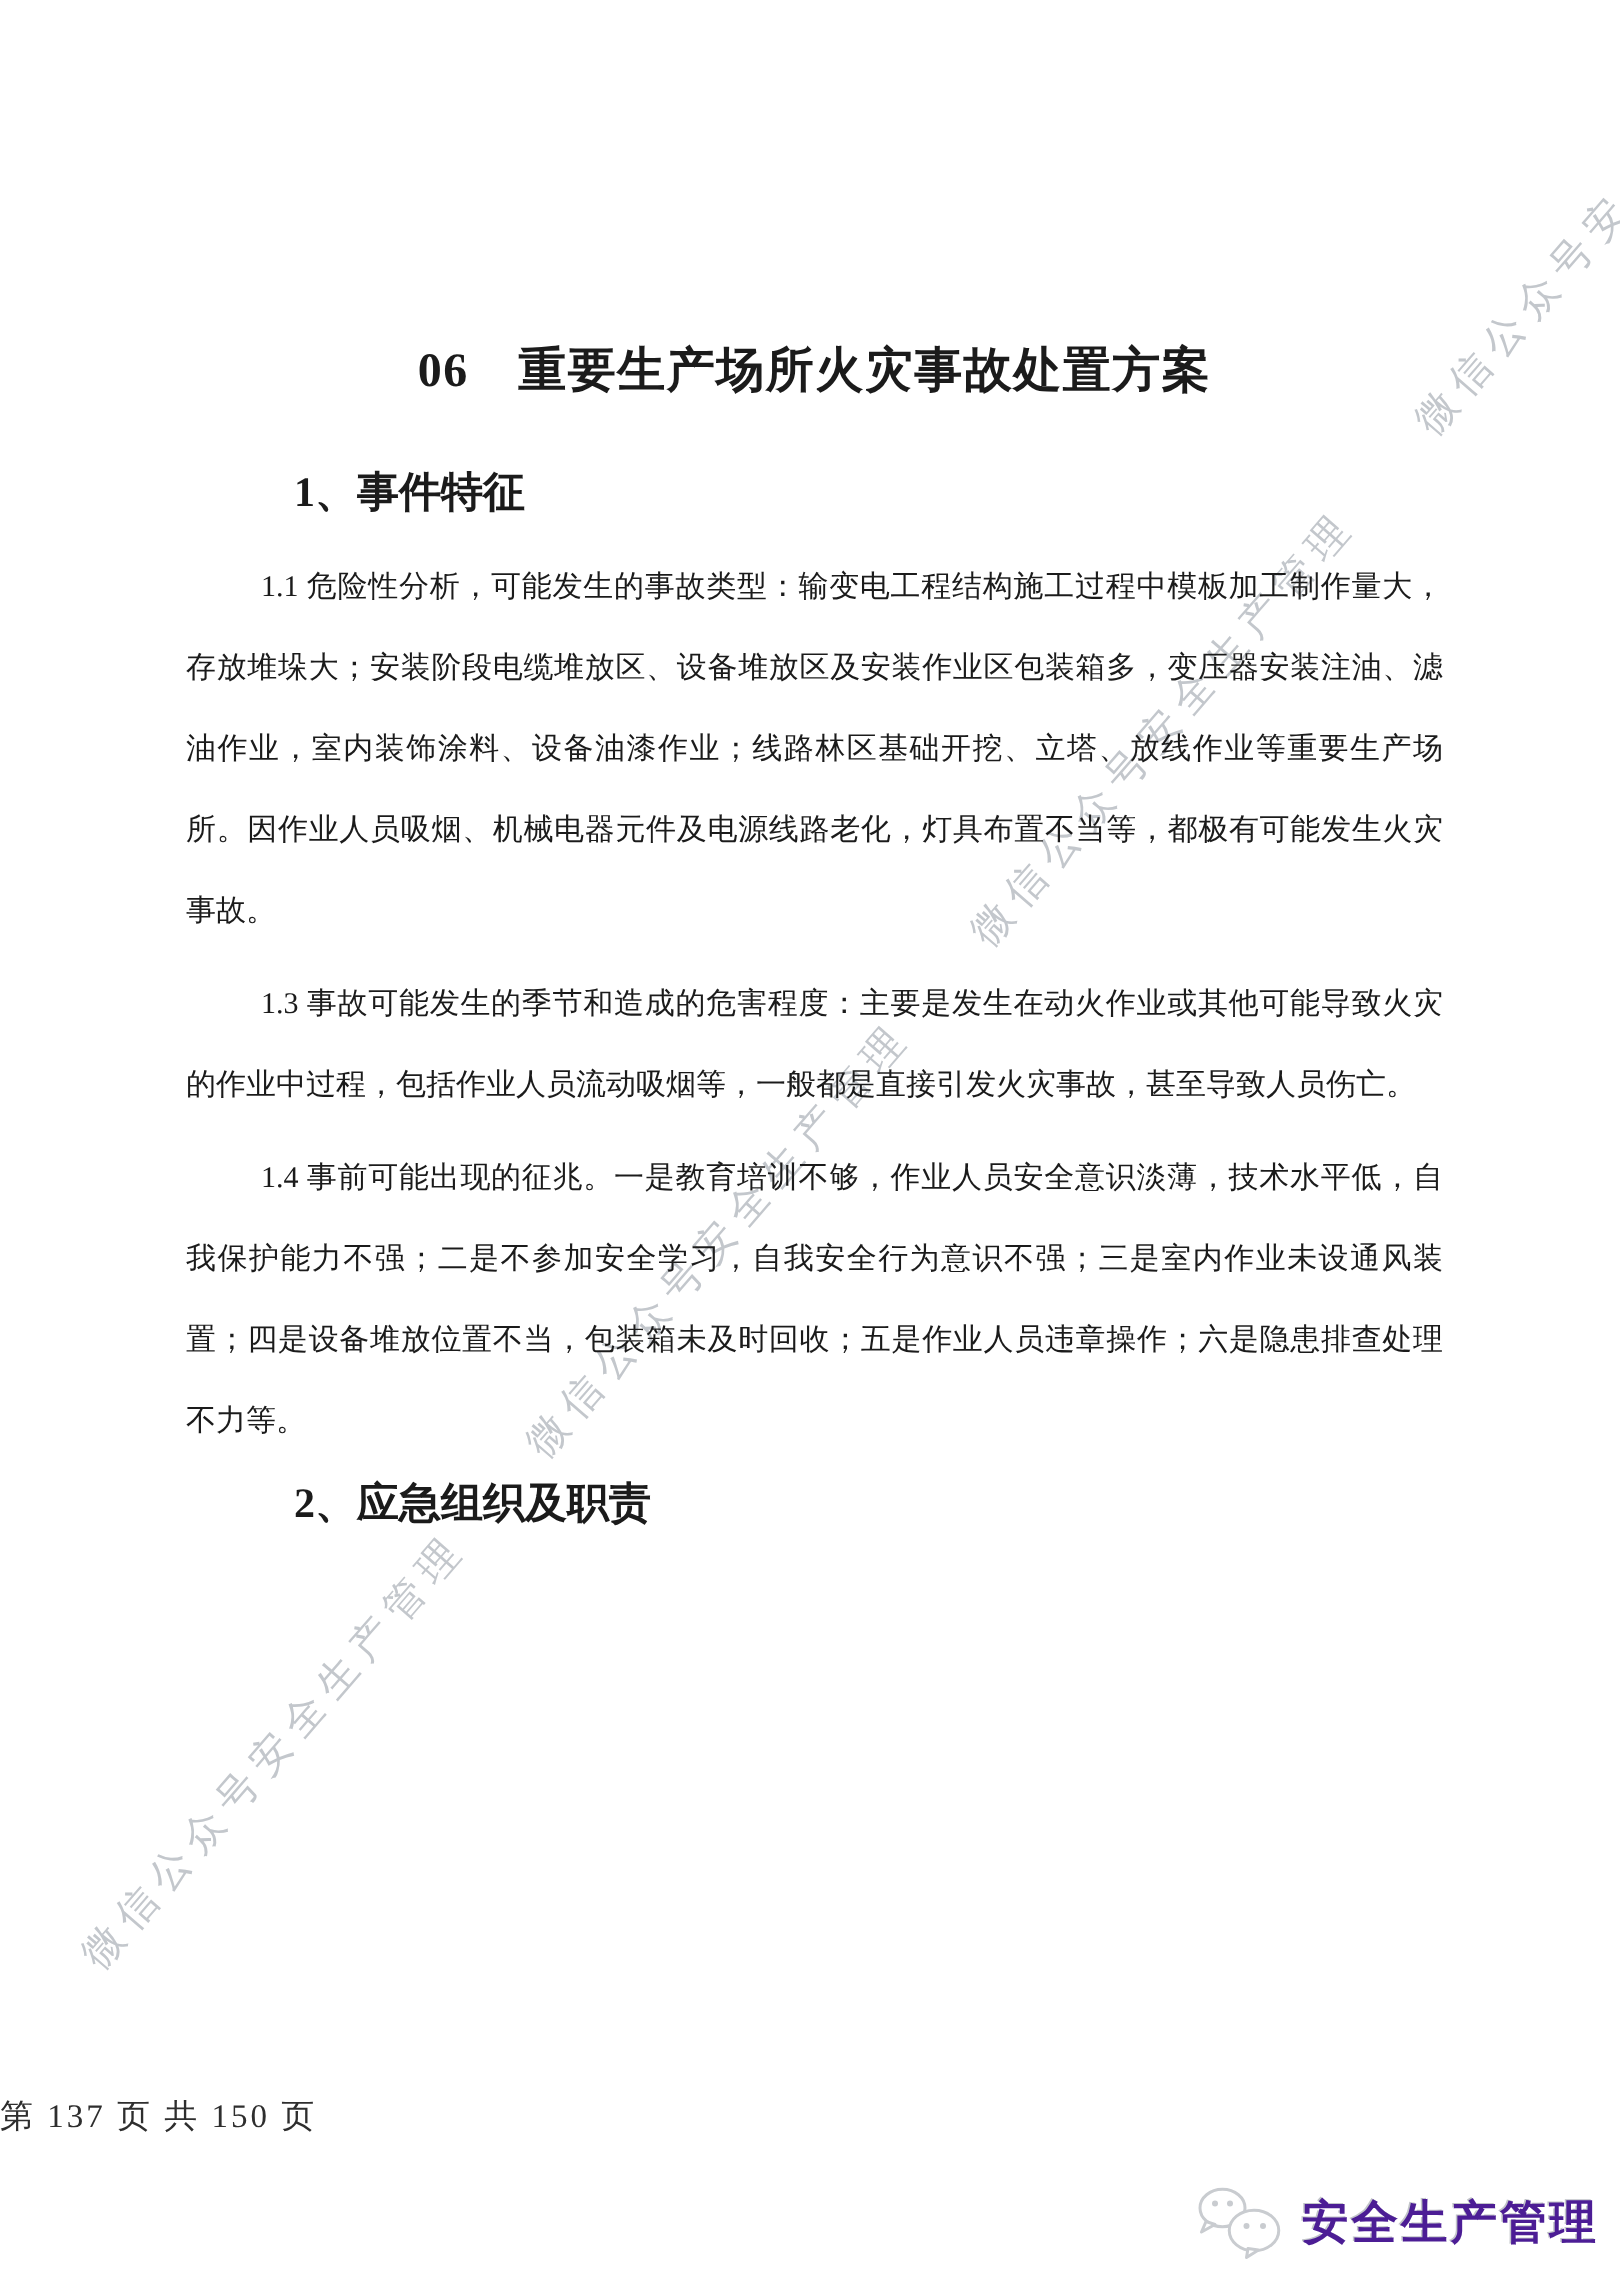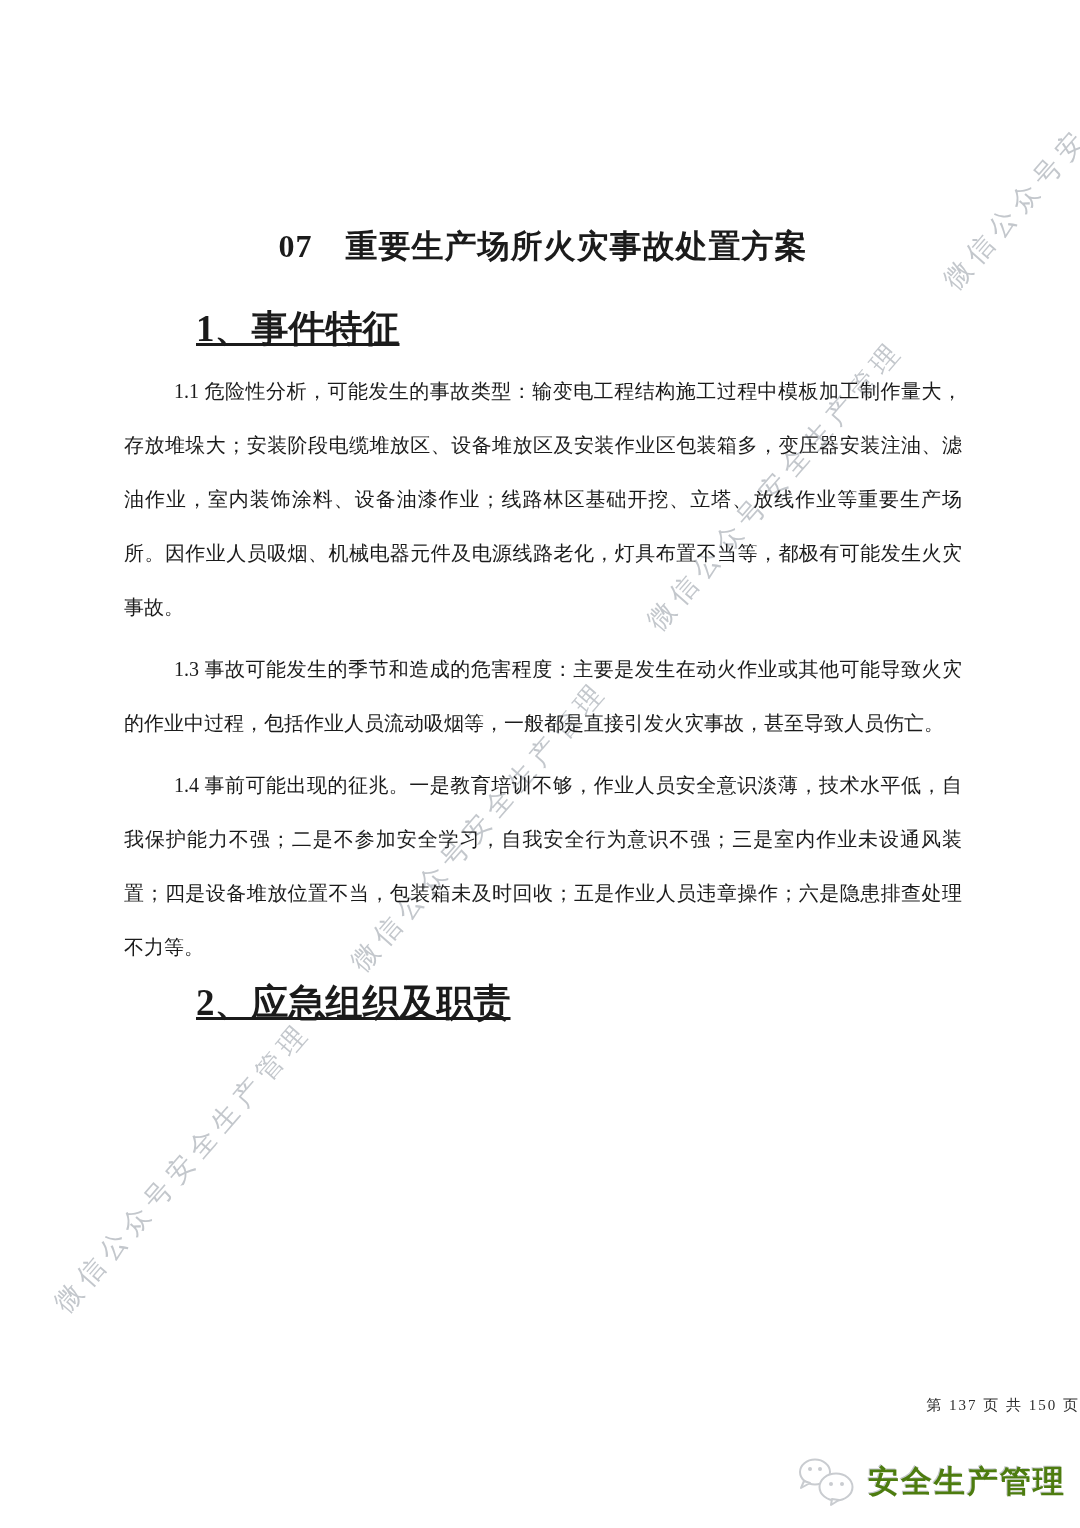--- a/index.html
+++ b/index.html
@@ -38,78 +38,77 @@
     padding-top:224px;
     font-size:32px;
     font-weight:bold;
     line-height:44px;
     text-align:center;
     letter-spacing:1px;
   }
   .sec-heading{
     margin:38px 0 0 0;
     padding-left:72px;
-    font-size:37px;
+    font-size:28px;
     font-weight:bold;
     line-height:46px;
-    text-decoration:underline;
   }
   .sec-heading.second{
     margin-top:6px;
   }
   .body-para{
     margin:8px 0 0 0;
     font-size:20px;
     line-height:54px;
     text-align:justify;
     text-justify:inter-ideograph;
     text-indent:2.5em;
   }
   .body-para.first{margin-top:12px;}
   
   .footer{
     position:absolute;left:0;right:0;top:1396px;
-    text-align:right;
-    font-size:15px;
+    text-align:left;
+    font-size:22px;
     letter-spacing:2px;
     color:#2e2e2e;
     z-index:1;
   }
   
   .brand{
     position:absolute;top:1456px;right:14px;height:52px;
     display:flex;align-items:center;gap:10px;
     z-index:1;
   }
   .brand .wechat-icon{display:block;}
   .brand-name{
     font-family:"Liberation Sans","DejaVu Sans",sans-serif;
     font-size:31px;
     font-weight:bold;
     letter-spacing:2px;
-    color:#4d7c0f;
+    color:#4c1d95;
     text-shadow:1px 1px 0 #ffffff,-1px -1px 0 #c2c5c9;
   }
 </style>
 </head>
 <body>
 
 <div class="page">
 
   <div class="watermark-layer">
     <div class="wm-band">
       <span>微信公众号安全生产管理</span>
       <span>微信公众号安全生产管理</span>
       <span>微信公众号安全生产管理</span>
       <span>微信公众号安全生产管理</span>
     </div>
   </div>
 
   <div class="content">
-    <h1 class="doc-title">07　重要生产场所火灾事故处置方案</h1>
+    <h1 class="doc-title">06　重要生产场所火灾事故处置方案</h1>
 
     <h2 class="sec-heading">1、事件特征</h2>
 
     <p class="body-para first">1.1 危险性分析，可能发生的事故类型：输变电工程结构施工过程中模板加工制作量大，存放堆垛大；安装阶段电缆堆放区、设备堆放区及安装作业区包装箱多，变压器安装注油、滤油作业，室内装饰涂料、设备油漆作业；线路林区基础开挖、立塔、放线作业等重要生产场所。因作业人员吸烟、机械电器元件及电源线路老化，灯具布置不当等，都极有可能发生火灾事故。</p>
     <p class="body-para">1.3 事故可能发生的季节和造成的危害程度：主要是发生在动火作业或其他可能导致火灾的作业中过程，包括作业人员流动吸烟等，一般都是直接引发火灾事故，甚至导致人员伤亡。</p>
     <p class="body-para">1.4 事前可能出现的征兆。一是教育培训不够，作业人员安全意识淡薄，技术水平低，自我保护能力不强；二是不参加安全学习，自我安全行为意识不强；三是室内作业未设通风装置；四是设备堆放位置不当，包装箱未及时回收；五是作业人员违章操作；六是隐患排查处理不力等。</p>
 
     <h2 class="sec-heading second">2、应急组织及职责</h2>
   </div>
 

